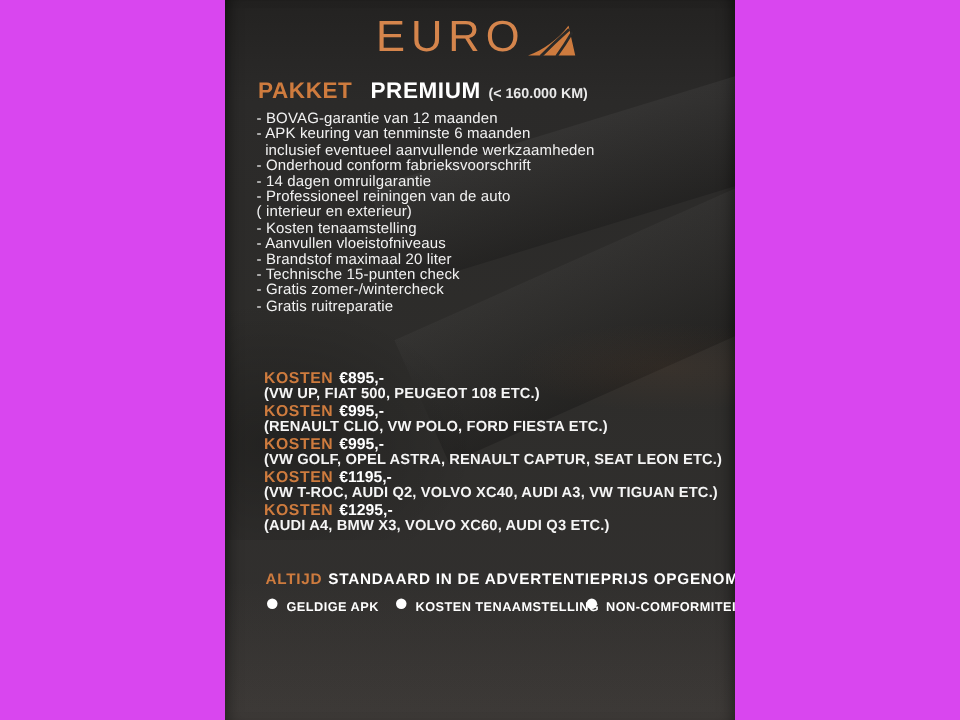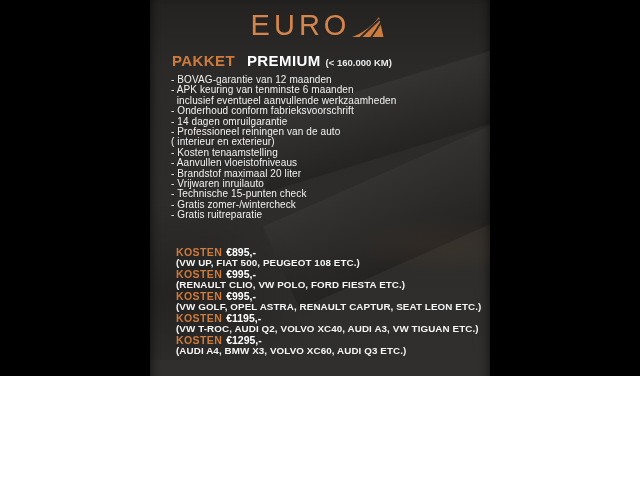--- a/index.html
+++ b/index.html
@@ -1,17 +1,17 @@
 <!DOCTYPE html>
 <html><head>
 <meta charset="utf-8">
 <style>
   html,body{margin:0;padding:0;}
   body{font-family:"Liberation Sans",sans-serif;}
-  .page{position:relative;width:640px;height:376px;background:#000000;overflow:hidden;}
+  .page{position:relative;width:640px;height:480px;background:#d946ef;overflow:hidden;}
 
   
   .panel{position:absolute;left:150px;top:0;width:340px;height:480px;
          background:linear-gradient(180deg,#232221 0%,#2b2a29 14%,#2e2d2b 55%,#333130 100%);
          overflow:hidden;
          box-shadow:inset 8px 0 10px -7px rgba(0,0,0,.6), inset -8px 0 10px -7px rgba(0,0,0,.6);}
 
   
   .tex{position:absolute;pointer-events:none;}
   .tex-streak1{right:-60px;top:80px;width:300px;height:70px;
@@ -89,21 +89,20 @@
       <div class="line">- BOVAG-garantie van 12 maanden</div>
       <div class="line">- APK keuring van tenminste 6 maanden</div>
       <div class="line">  inclusief eventueel aanvullende werkzaamheden</div>
       <div class="line">- Onderhoud conform fabrieksvoorschrift</div>
       <div class="line">- 14 dagen omruilgarantie</div>
       <div class="line">- Professioneel reiningen van de auto</div>
       <div class="line">( interieur en exterieur)</div>
       <div class="line">- Kosten tenaamstelling</div>
       <div class="line">- Aanvullen vloeistofniveaus</div>
       <div class="line">- Brandstof maximaal 20 liter</div>
-      <div class="line">- Vrijwaren inruilauto</div>
       <div class="line">- Technische 15-punten check</div>
       <div class="line">- Gratis zomer-/wintercheck</div>
       <div class="line">- Gratis ruitreparatie</div>
     </div>
 
     <div class="pricing">
       <div class="price-block">
         <div class="price-line1"><span class="k">KOSTEN</span><span class="p">€895,-</span></div>
         <div class="price-line2">(VW UP, FIAT 500, PEUGEOT 108 ETC.)</div>
       </div>

